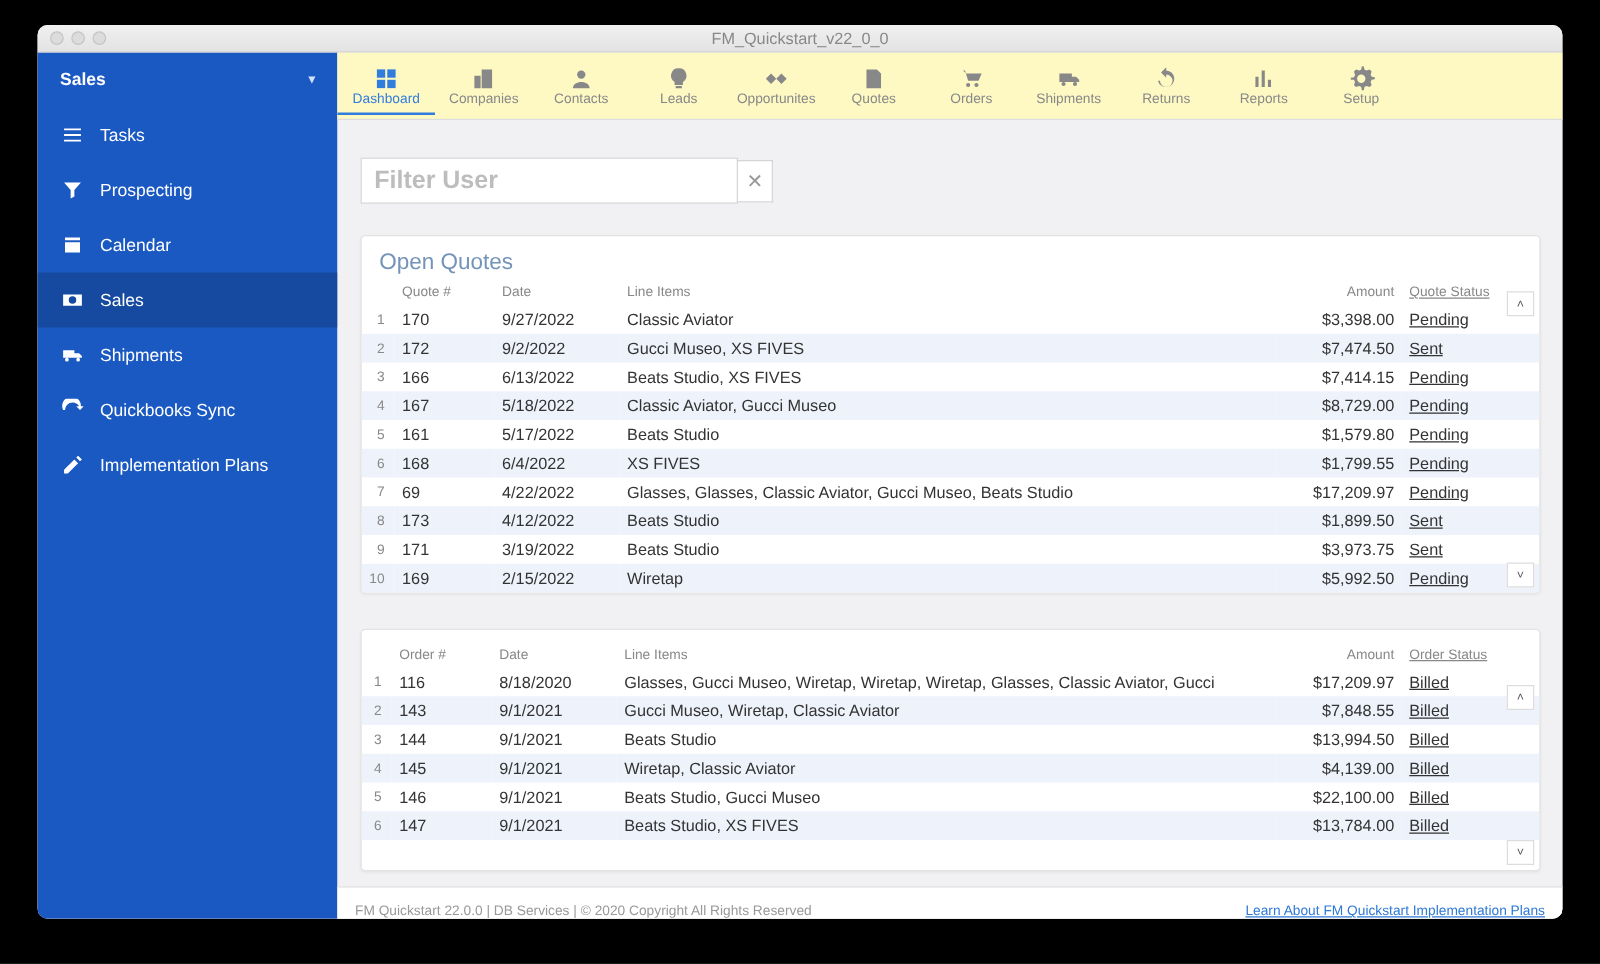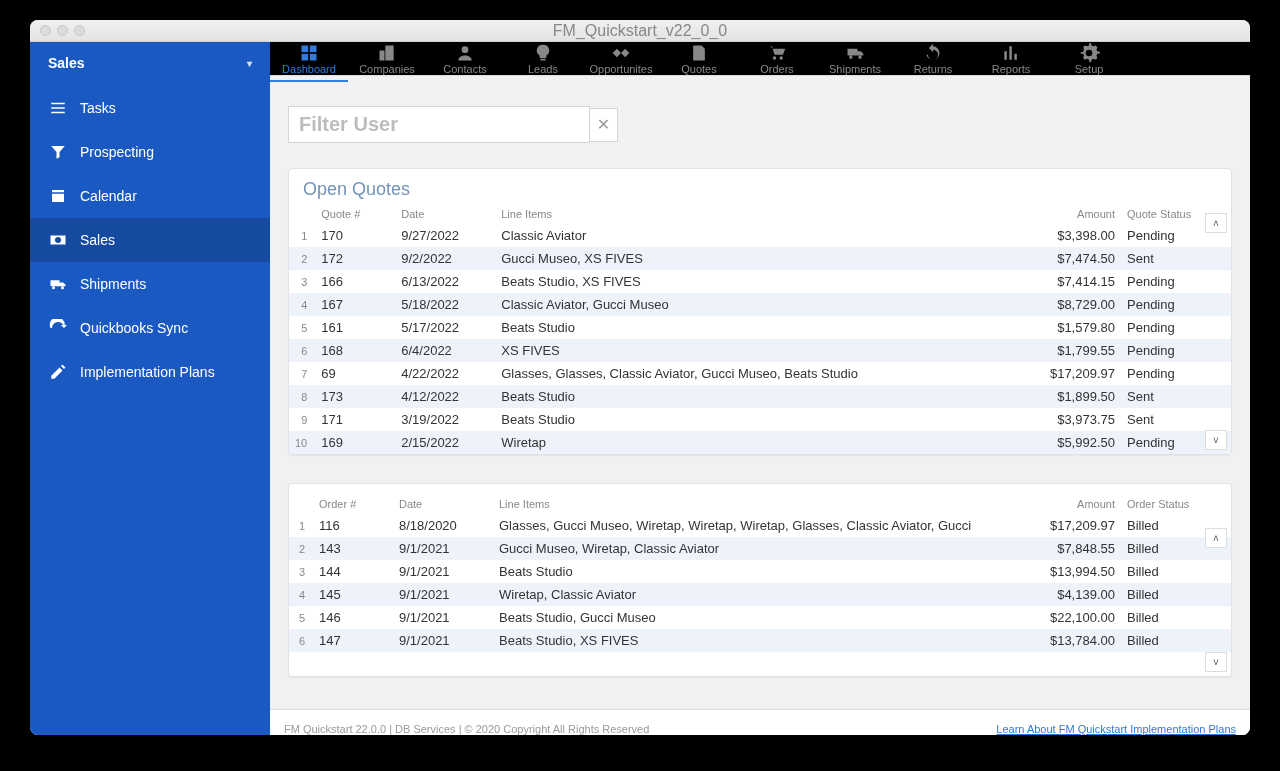--- a/index.html
+++ b/index.html
@@ -2,34 +2,34 @@
 <html><head>
 <meta charset="utf-8">
 <style>
   * { box-sizing: border-box; margin: 0; padding: 0; }
   body { background: #000; font-family: -apple-system, "Helvetica Neue", Arial, sans-serif; font-size: 13px; color: #333; }
   .outer { width: 1280px; height: 771px; background: #000; display: flex; align-items: flex-start; justify-content: center; padding-top: 20px; }
   .window { width: 1220px; height: 715px; background: #f5f5f5; border-radius: 8px; overflow: hidden; box-shadow: 0 5px 30px rgba(0,0,0,0.4); display: flex; flex-direction: column; }
   .titlebar { height: 22px; background: linear-gradient(#f0f0f0,#e3e3e3); border-bottom: 1px solid #d0d0d0; display: flex; align-items: center; position: relative; }
   .traffic { display: flex; gap: 6px; padding-left: 10px; }
   .tl { width: 11px; height: 11px; border-radius: 50%; background: #dcdcdc; border: 1px solid #c5c5c5; }
-  .titlebar .title { position: absolute; left: 0; right: 0; text-align: center; font-size: 16px; color: #888; }
+  .titlebar .title { position: absolute; left: 0; right: 0; text-align: center; font-size: 13px; color: #888; }
   .appbody { flex: 1; display: flex; min-height: 0; }
   
   .sidebar { width: 240px; background: #1b59c2; color: #fff; display: flex; flex-direction: column; }
   .sb-header { display: flex; align-items: center; justify-content: space-between; padding: 13px 18px; font-size: 14px; font-weight: 600; cursor: pointer; }
   .sb-header .chev { font-size: 10px; color: #cfe0ff; }
   .sb-items { margin-top: 2px; }
   .sb-item { display: flex; align-items: center; gap: 12px; padding: 12px 18px; font-size: 14px; cursor: pointer; }
   .sb-item.active { background: #154aa0; }
   .sb-icon { width: 20px; height: 20px; display: flex; align-items: center; justify-content: center; flex:none; }
   .sb-icon svg { width: 18px; height: 18px; fill: #fff; }
   
   .main { flex: 1; display: flex; flex-direction: column; background: #f1f1f3; min-width: 0; }
-  .toolbar { height: 34px; background: #000000; border-bottom: 1px solid #ddd; display: flex; align-items: center; }
+  .toolbar { height: 54px; background: #fef9c3; border-bottom: 1px solid #ddd; display: flex; align-items: center; }
   .tb-item { width: 78px; height: 46px; display: flex; flex-direction: column; align-items: center; justify-content: center; font-size: 11px; color: #888; cursor: pointer; position: relative; }
   .tb-item.active { color: #317dde; }
   .tb-item.active::after { content:""; position:absolute; left:0; right:0; bottom:0; height:2px; background:#317dde; }
   .tb-icon { width: 22px; height: 20px; display: block; }
   .tb-icon svg { width: 22px; height: 20px; fill: currentColor; }
   
   .content { flex: 1; overflow: auto; padding: 30px 18px 8px 18px; }
   .filterbar { display: flex; align-items: center; margin-bottom: 25px; }
   .filterbox { background: #fff; border: 1px solid #d5d5d5; padding: 6px 10px; width: 302px; display: flex; align-items: center; }
   .filterbox input { border: none; outline: none; background: transparent; font-size: 20px; color: #bdbdbd; font-weight: 600; width: 100%; }
@@ -39,21 +39,21 @@
   .panel-title { font-size: 18px; color: #7493b8; font-weight: 400; padding: 0 14px 4px 14px; }
   .grid { width: 100%; border-collapse: collapse; }
   .grid th { font-size: 11px; color: #888; font-weight: 400; text-align: left; padding: 4px 6px; }
   .grid td { font-size: 13px; color: #333; padding: 4px 6px; vertical-align: middle; }
   .grid tr.row:nth-child(even) td { background: #eef2fb; }
   .grid .idx { width: 24px; color: #888; font-size: 11px; text-align: right; padding-right: 8px; }
   .grid .col-num { width: 80px; }
   .grid .col-date { width: 100px; }
   .grid .col-items {  }
   .grid .col-amt { width: 100px; text-align: right; }
-  .grid .col-stat { width: 110px; }
+  .grid .col-stat { width: 110px; text-decoration: underline; }
   .scrollbtns { position: absolute; right: 4px; width: 22px; display:flex; flex-direction:column; justify-content:space-between; }
   .scrollbtn { width: 22px; height: 20px; background: #fff; border: 1px solid #ddd; color:#555; font-size:10px; display:flex; align-items:center; justify-content:center; cursor:pointer; }
   
   .footer { height: 26px; border-top: 1px solid #ddd; background: #fff; display:flex; align-items:flex-end; justify-content:space-between; padding: 0 14px; font-size: 11px; color: #999; }
   .footer a { color: #2f79d6; text-decoration: underline; cursor: pointer; }
 </style>
 </head>
 <body>
 
 <div class="outer">

